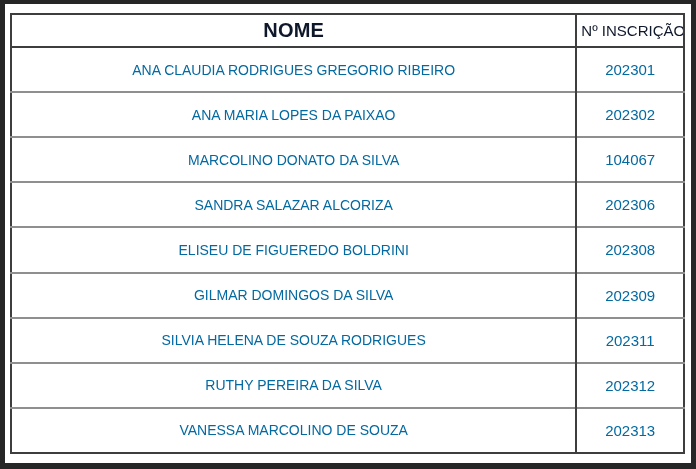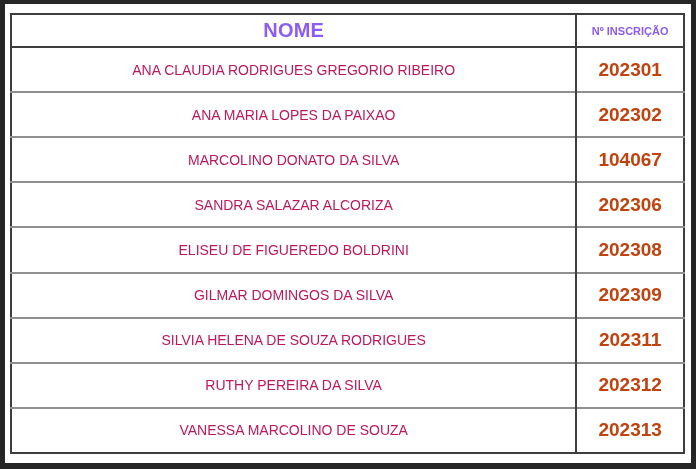--- a/index.html
+++ b/index.html
@@ -30,44 +30,43 @@
   th, td {
     text-align: center;
     vertical-align: middle;
     padding: 0 4px;
     overflow: hidden;
     white-space: nowrap;
   }
   thead th {
     height: 31px;
     border-bottom: 2px solid var(--border-dark, #3e3e3e);
-    color: #8b5cf6;
+    color: #0f172a;
   }
   thead th.h-name {
     font-size: 20px;
     font-weight: bold;
     letter-spacing: 0.2px;
   }
   thead th.h-num {
-    font-size: 11px;
-    font-weight: bold;
+    font-size: 15px;
+    font-weight: normal;
     border-left: 2px solid var(--border-dark, #3e3e3e);
   }
   tbody td {
     border-top: 2px solid var(--border-light, #8f8f8f);
   }
   tbody td.c-name {
     font-size: 14px;
-    color: #be185d;
+    color: #0369a1;
   }
   tbody td.c-num {
-    font-size: 19px;
-    color: #c2410c;
+    font-size: 15px;
+    color: #0369a1;
     border-left: 2px solid var(--border-dark, #3e3e3e);
-    font-weight: bold;
   }
 </style>
 </head>
 <body>
 
 <div class="frame">
   <table class="roster">
     <colgroup>
       <col class="name-col">
       <col class="num-col">

